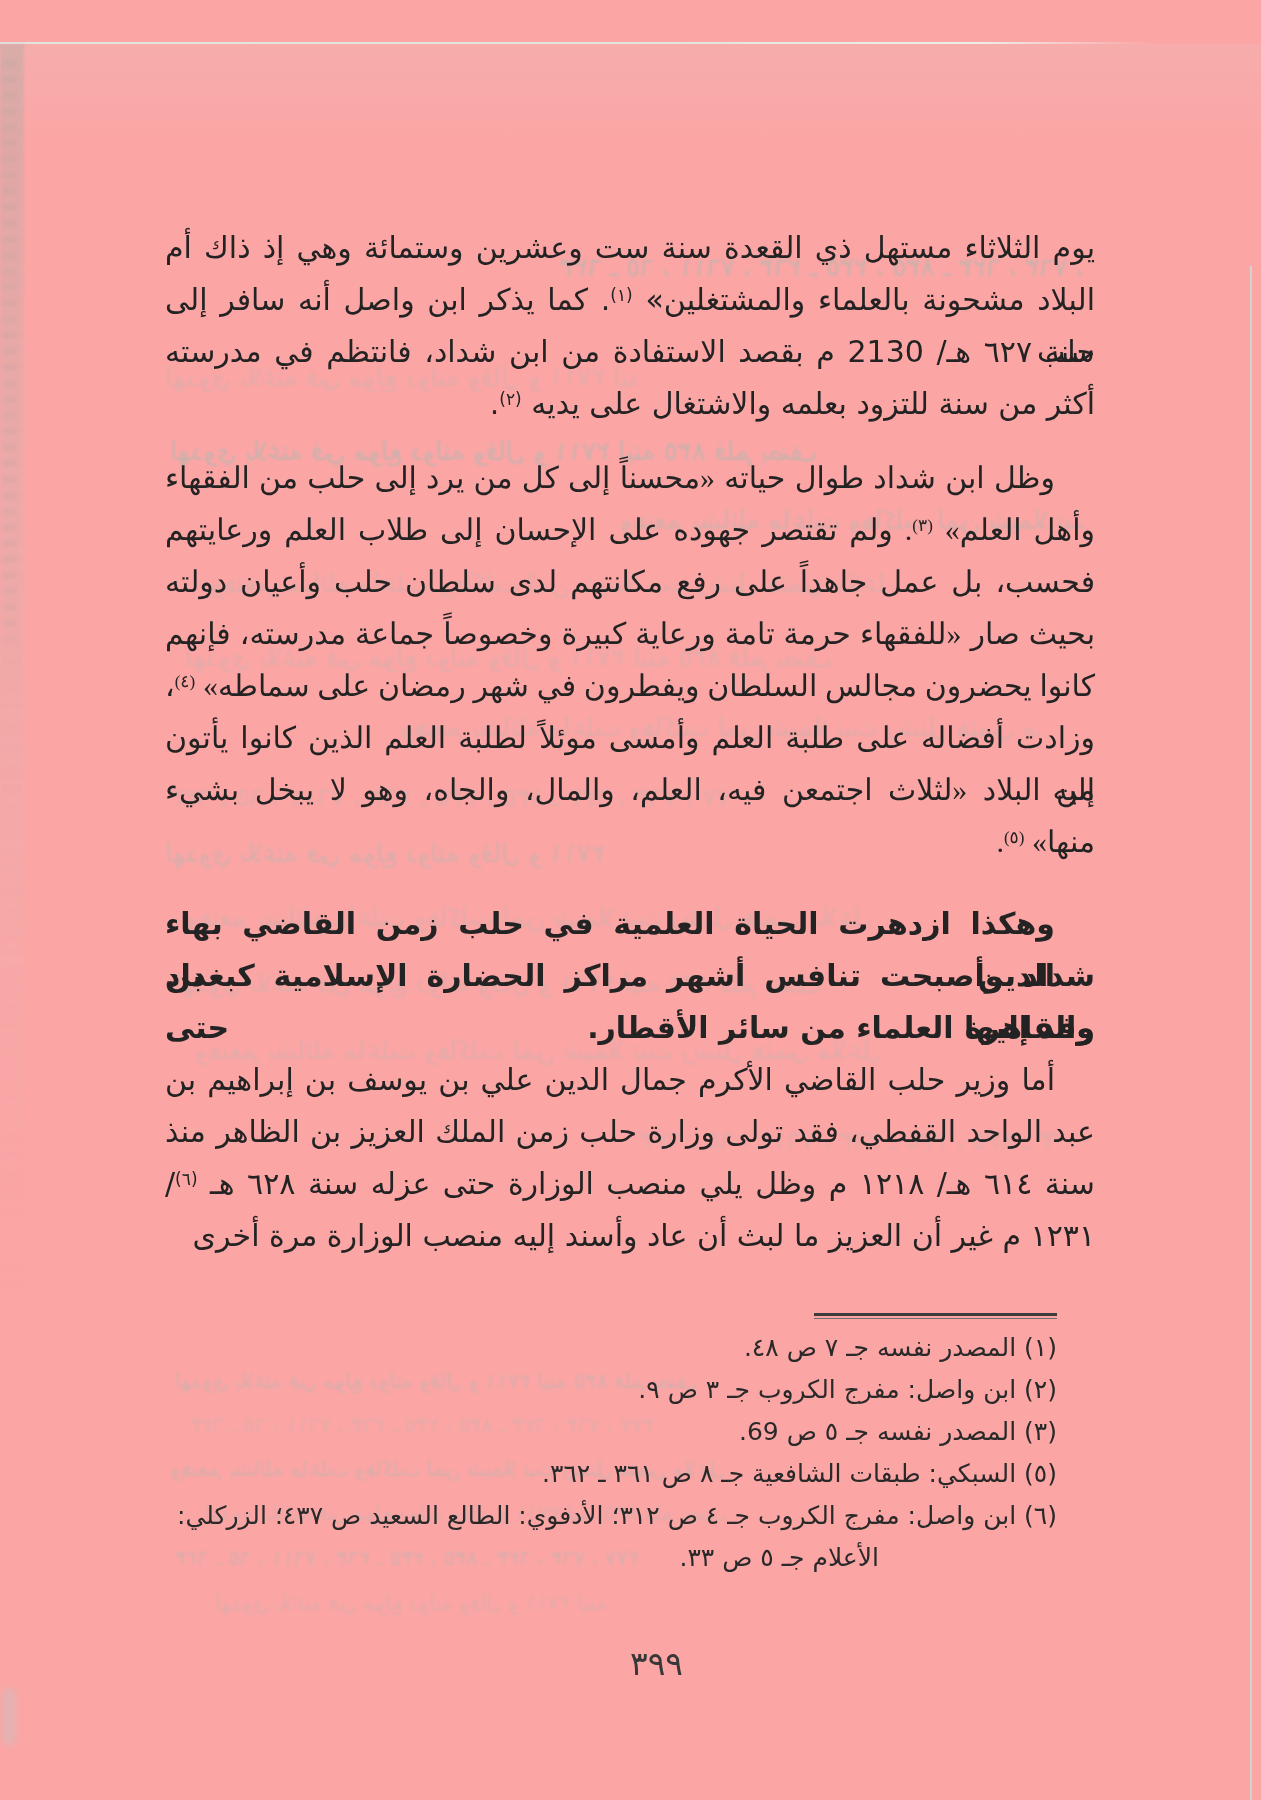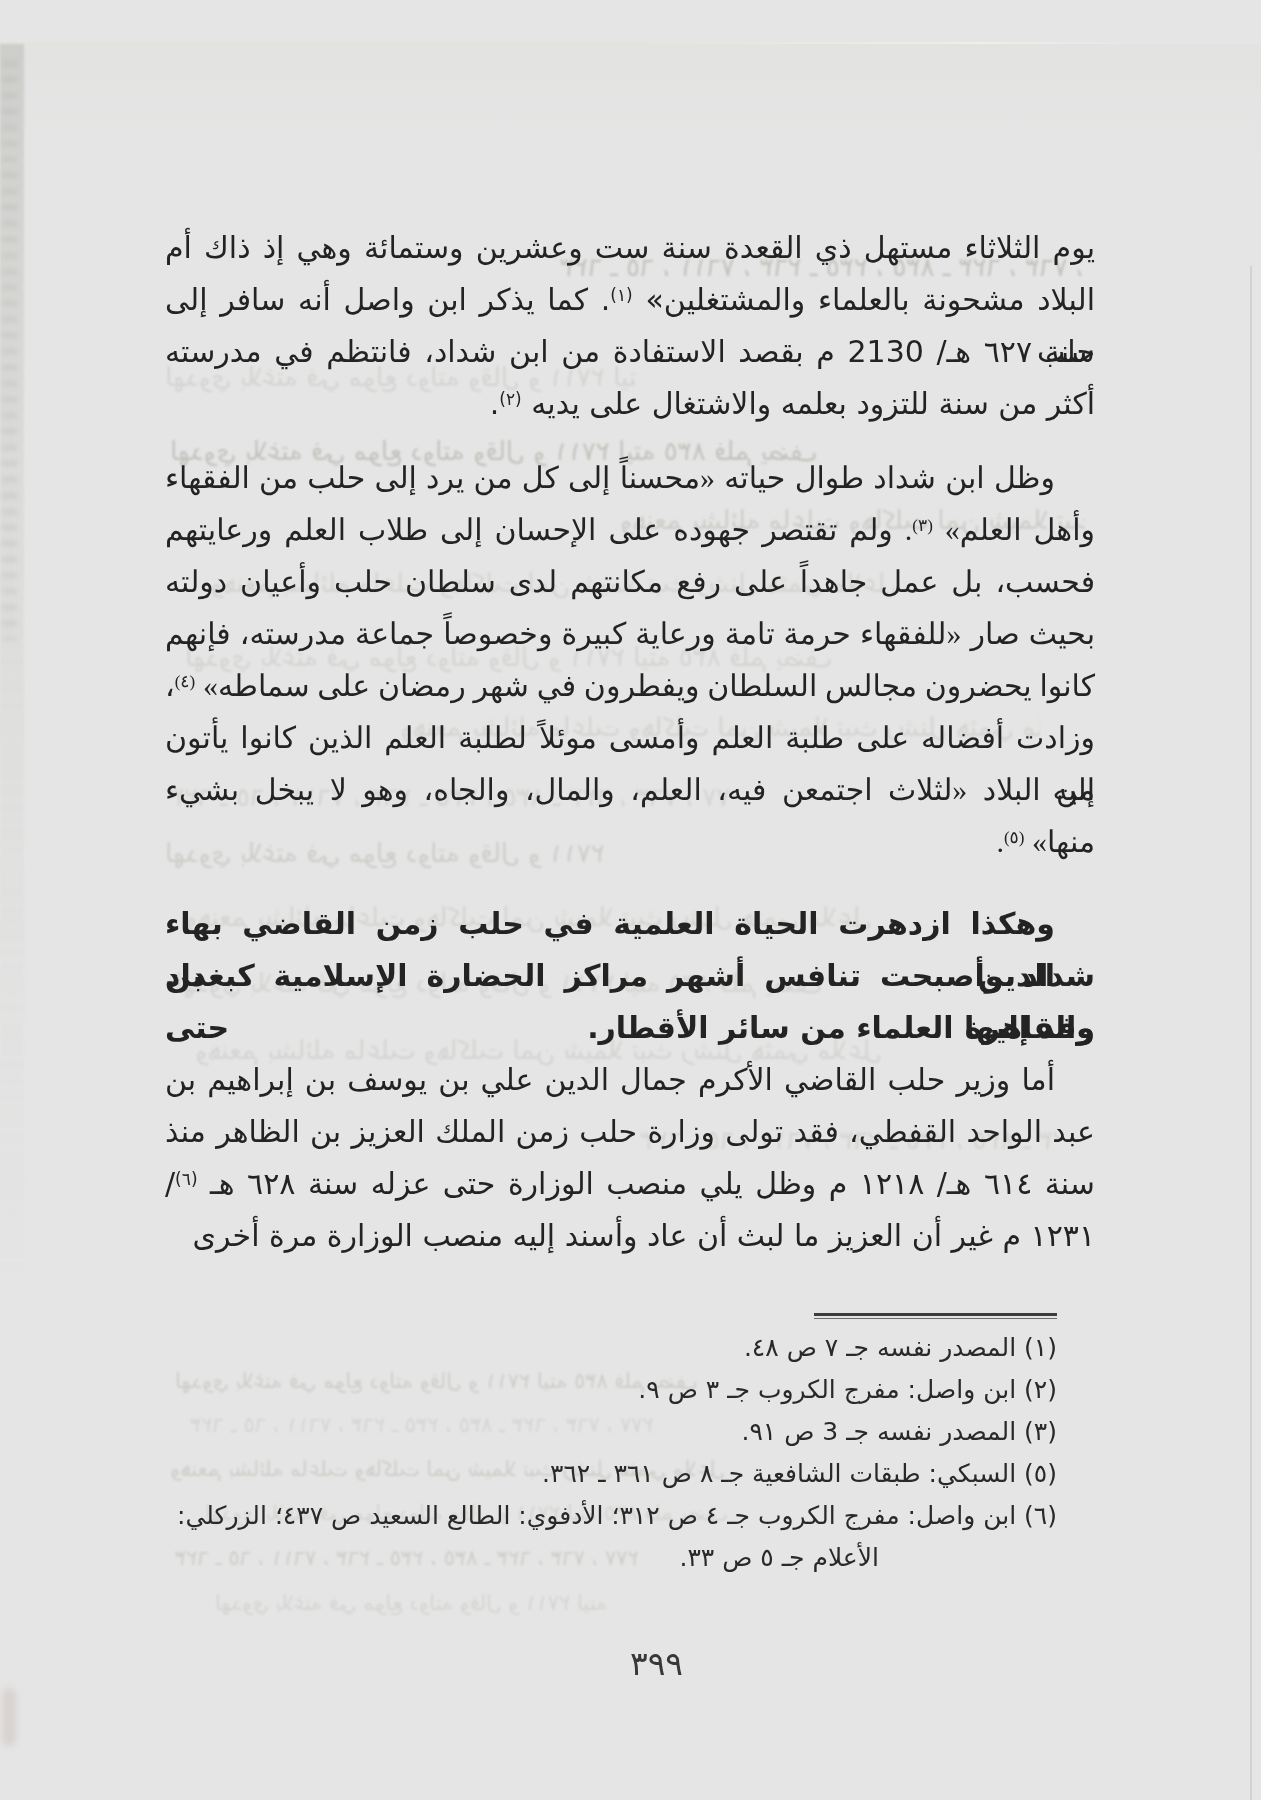--- a/index.html
+++ b/index.html
@@ -1,21 +1,21 @@
 <!DOCTYPE html>
 <html lang="ar" dir="rtl"><head>
 <meta charset="utf-8">
 <style>
   html,body{margin:0;padding:0;}
   body{
     width:1261px;height:1800px;position:relative;overflow:hidden;
     background:#ffffff;
     font-family:"DejaVu Sans",sans-serif;
   }
-  .page{position:absolute;inset:0;background:#e5e5e5;padding-left:30px;}
+  .page{position:absolute;inset:0;background:#fca5a5;padding-left:30px;}
 
   
   .top-hairline{position:absolute;top:42px;left:0;width:1155px;height:2px;
     background:linear-gradient(to right,#e3e3df 55%,#eeeeea 85%,rgba(238,238,234,0));}
   .top-tint{position:absolute;top:44px;left:0;width:100%;height:110px;
     background:linear-gradient(to bottom,rgba(213,213,207,.16),rgba(213,213,207,0));}
   .left-edge{position:absolute;top:44px;left:0;width:24px;height:1250px;
     background:linear-gradient(to bottom,rgba(172,172,166,.38),rgba(188,188,182,.22) 35%,rgba(199,199,193,.10) 70%,rgba(199,199,193,0));
     filter:blur(1px);}
   .left-mottle{position:absolute;top:60px;left:2px;width:15px;height:580px;opacity:.55;
@@ -123,21 +123,21 @@
     </div>
 
   <div class="footnote-sep">
     <div class="l1"></div>
     <div class="l2"></div>
   </div>
 
   <div class="footnotes">
       <div class="fn-line">(١) المصدر نفسه جـ ٧ ص ٤٨.</div>
       <div class="fn-line">(٢) ابن واصل: مفرج الكروب جـ ٣ ص ٩.</div>
-      <div class="fn-line">(٣) المصدر نفسه جـ 3 ص ٩١.</div>
+      <div class="fn-line">(٣) المصدر نفسه جـ ٥ ص 69.</div>
       <div class="fn-line">(٥) السبكي: طبقات الشافعية جـ ٨ ص ٣٦١ ـ ٣٦٢.</div>
       <div class="fn-line">(٦) ابن واصل: مفرج الكروب جـ ٤ ص ٣١٢؛ الأدفوي: الطالع السعيد ص ٤٣٧؛ الزركلي:</div>
       <div class="fn-line cont">الأعلام جـ ٥ ص ٣٣.</div>
     </div>
 
   <div class="page-number">٣٩٩</div>
 
 </div>
 
 </body></html>

